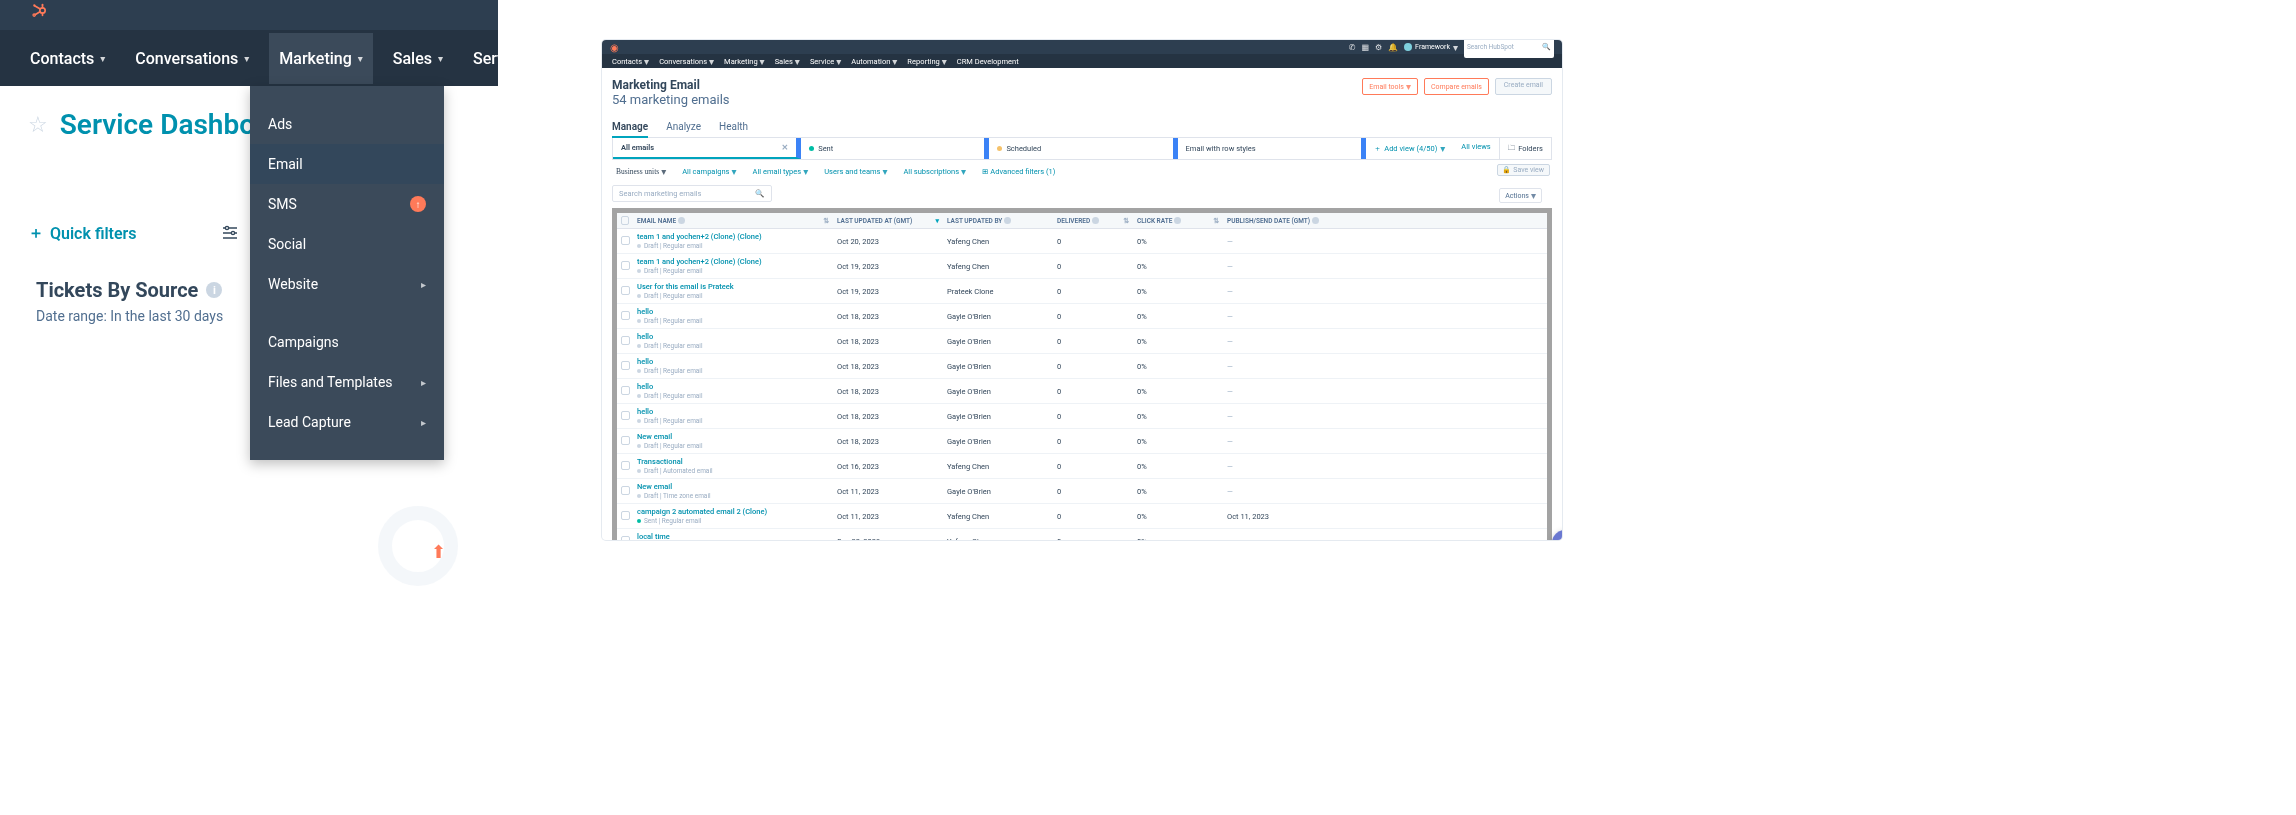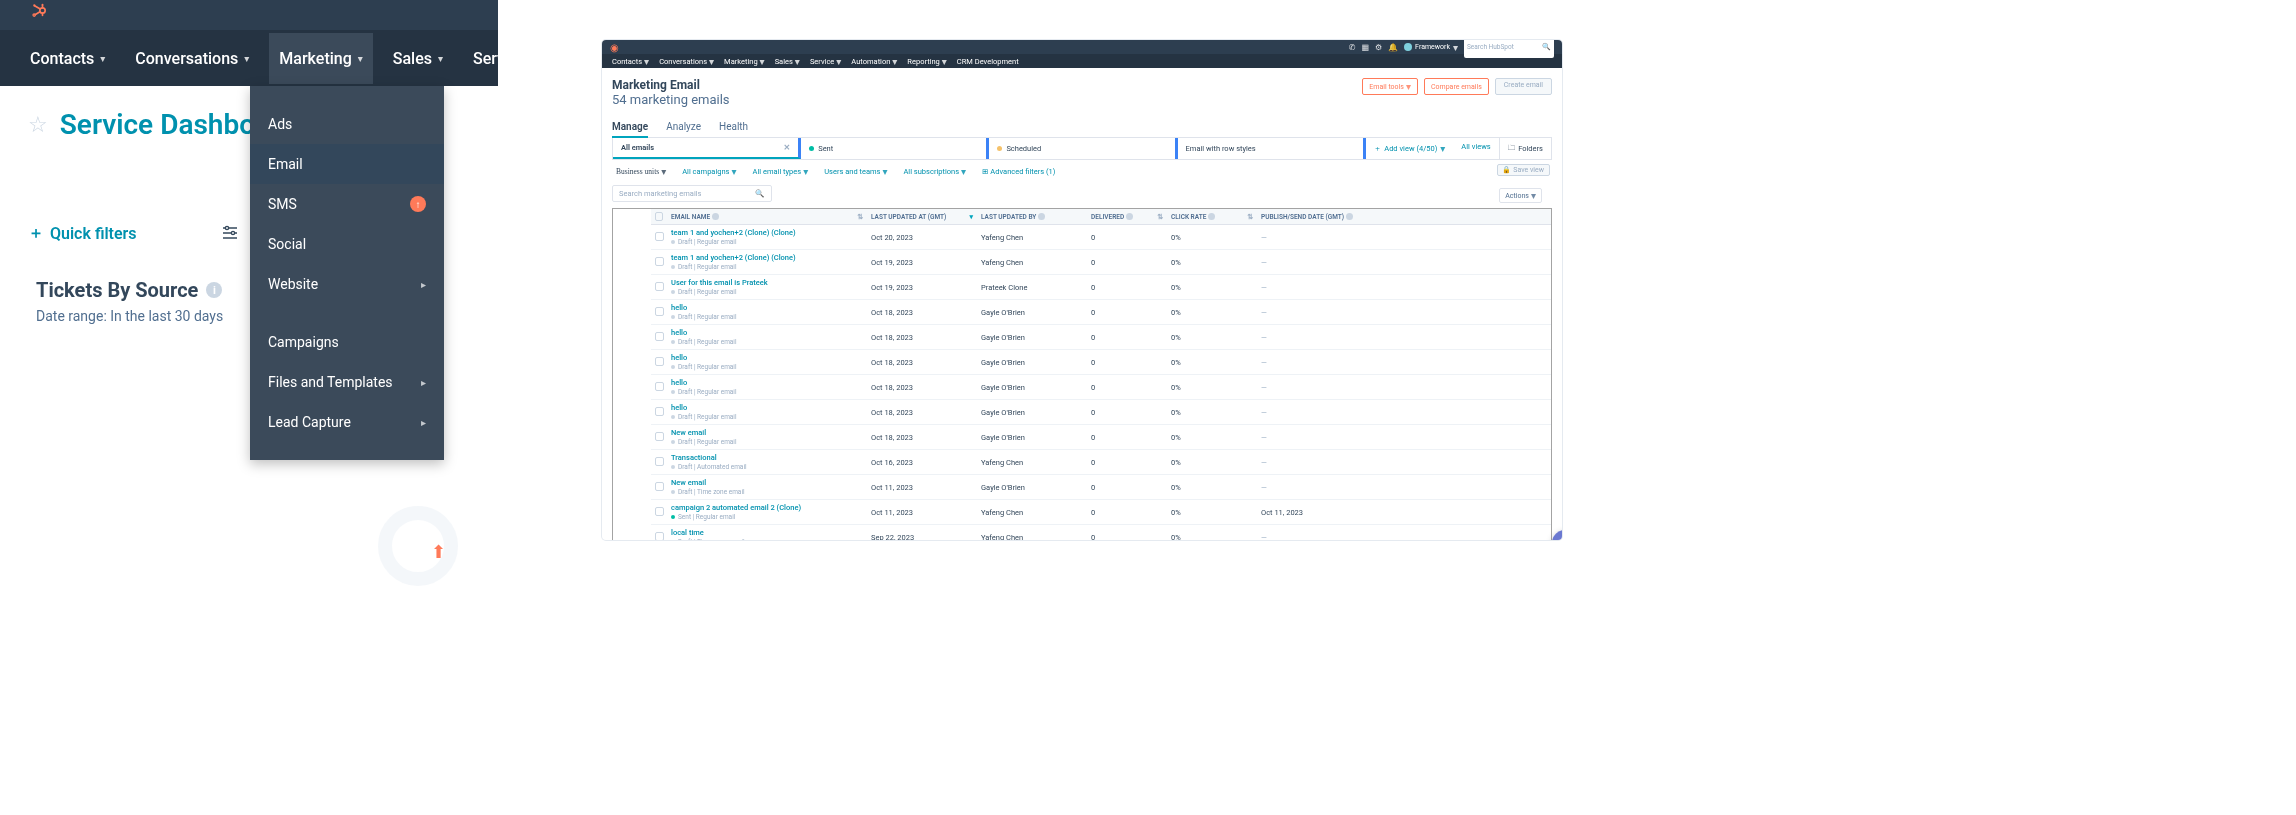--- a/index.html
+++ b/index.html
@@ -58,39 +58,39 @@
   .r-sub   { font-size:13px; color:#516f90; }
   .r-buttons { display:flex; gap:6px;margin-left:24px; }
   .btn-o { border:1px solid #ff7a59; color:#ff7a59; padding:2px 6px; border-radius:2px; font-size:7px; background:#fff; cursor:pointer; display:flex; align-items:center; gap:2px; }
   .btn-g { border:1px solid #cbd6e2; color:#99acc2; padding:2px 8px; border-radius:2px; font-size:7px; background:#f5f8fa; }
 
   .r-tabs { display:flex; gap:18px; margin-top:10px; border-bottom:1px solid #dfe3eb; font-size:10px; }
   .r-tabs .tab { padding:4px 0; color:#516f90; cursor:pointer; }
   .r-tabs .tab.active { color:#33475b; font-weight:600; border-bottom:2px solid #00a4bd; margin-bottom:-1px; }
 
   .r-viewtabs { display:flex; border:1px solid #dfe3eb; border-top:none; font-size:7.5px; align-items:stretch; }
-  .r-viewtabs .vt { flex:1; padding:4px 8px; border-right:3px solid #3b82f6; display:flex; align-items:center; gap:4px; color:#33475b; cursor:pointer; position:relative; }
+  .r-viewtabs .vt { flex:1; padding:4px 8px; border-right:5px solid #3b82f6; display:flex; align-items:center; gap:4px; color:#33475b; cursor:pointer; position:relative; }
   .r-viewtabs .vt.active { border-bottom:2px solid #00a4bd; font-weight:600; }
   .r-viewtabs .vt .x { margin-left:auto; color:#99acc2; font-size:8px; }
   .r-viewtabs .addview { color:#0091ae; padding:4px 8px; white-space:nowrap; display:flex; align-items:center; gap:3px; }
   .r-viewtabs .allviews { color:#0091ae; padding:4px 8px; white-space:nowrap; }
   .r-viewtabs .folders { padding:4px 8px; color:#33475b; display:flex; align-items:center; gap:3px; border-left:1px solid #dfe3eb; }
   .dot { width:5px; height:5px; border-radius:50%; display:inline-block; }
   .dot.sent { background:#00bda5; }
   .dot.sched { background:#f5c26b; }
 
   .r-filters { display:flex; align-items:center; gap:16px; padding:6px 4px; font-size:7.5px; color:#0091ae; flex-wrap:wrap; position:relative; }
   .r-filters .f { display:flex; align-items:center; gap:2px; cursor:pointer; }
   .r-filters .label { color:#33475b;font-family:Liberation Serif, serif; }
   .saveview { position:absolute; right:2px; top:4px; border:1px solid #cbd6e2; color:#99acc2; background:#f5f8fa; padding:1px 5px; border-radius:2px; font-size:7px; display:flex; align-items:center; gap:2px; }
 
   .r-search { margin-top:2px; display:flex; align-items:center; gap:4px; border:1px solid #dfe3eb; border-radius:2px; padding:3px 6px; width:160px; font-size:7.5px; color:#99acc2; }
   .r-actions-top { position:absolute; right:10px; margin-top:-14px; font-size:7px; color:#516f90; border:1px solid #dfe3eb; padding:1px 5px; border-radius:2px; display:flex; align-items:center; gap:2px; cursor:pointer; }
 
-  .r-table { margin-top:6px; border:1px solid #a3a3a3;padding-left:38px; }
+  .r-table { margin-top:6px; border:5px solid #a3a3a3; }
   .r-th, .r-tr { display:grid; grid-template-columns: 16px 200px 110px 110px 80px 90px 120px; align-items:center; }
   .r-th { background:#f5f8fa; font-size:6.5px; font-weight:600; color:#506e91; text-transform:uppercase; border-bottom:1px solid #dfe3eb; height:16px; }
   .r-th > div { padding:0 4px; display:flex; align-items:center; gap:2px; }
   .r-tr { font-size:7.5px; border-bottom:1px solid #eef2f6; min-height:20px; padding:3px 0; }
   .r-tr > div { padding:0 4px; }
   .r-tr .name a { color:#0091ae; text-decoration:none; font-weight:500; }
   .r-tr .meta { color:#99acc2; font-size:6.5px; display:flex; align-items:center; gap:3px; margin-top:1px; }
   .r-tr .meta .md { width:4px; height:4px; border-radius:50%; display:inline-block; }
   .r-tr .meta .md.draft { background:#cbd6e2; }
   .r-tr .meta .md.sent  { background:#00bda5; }

